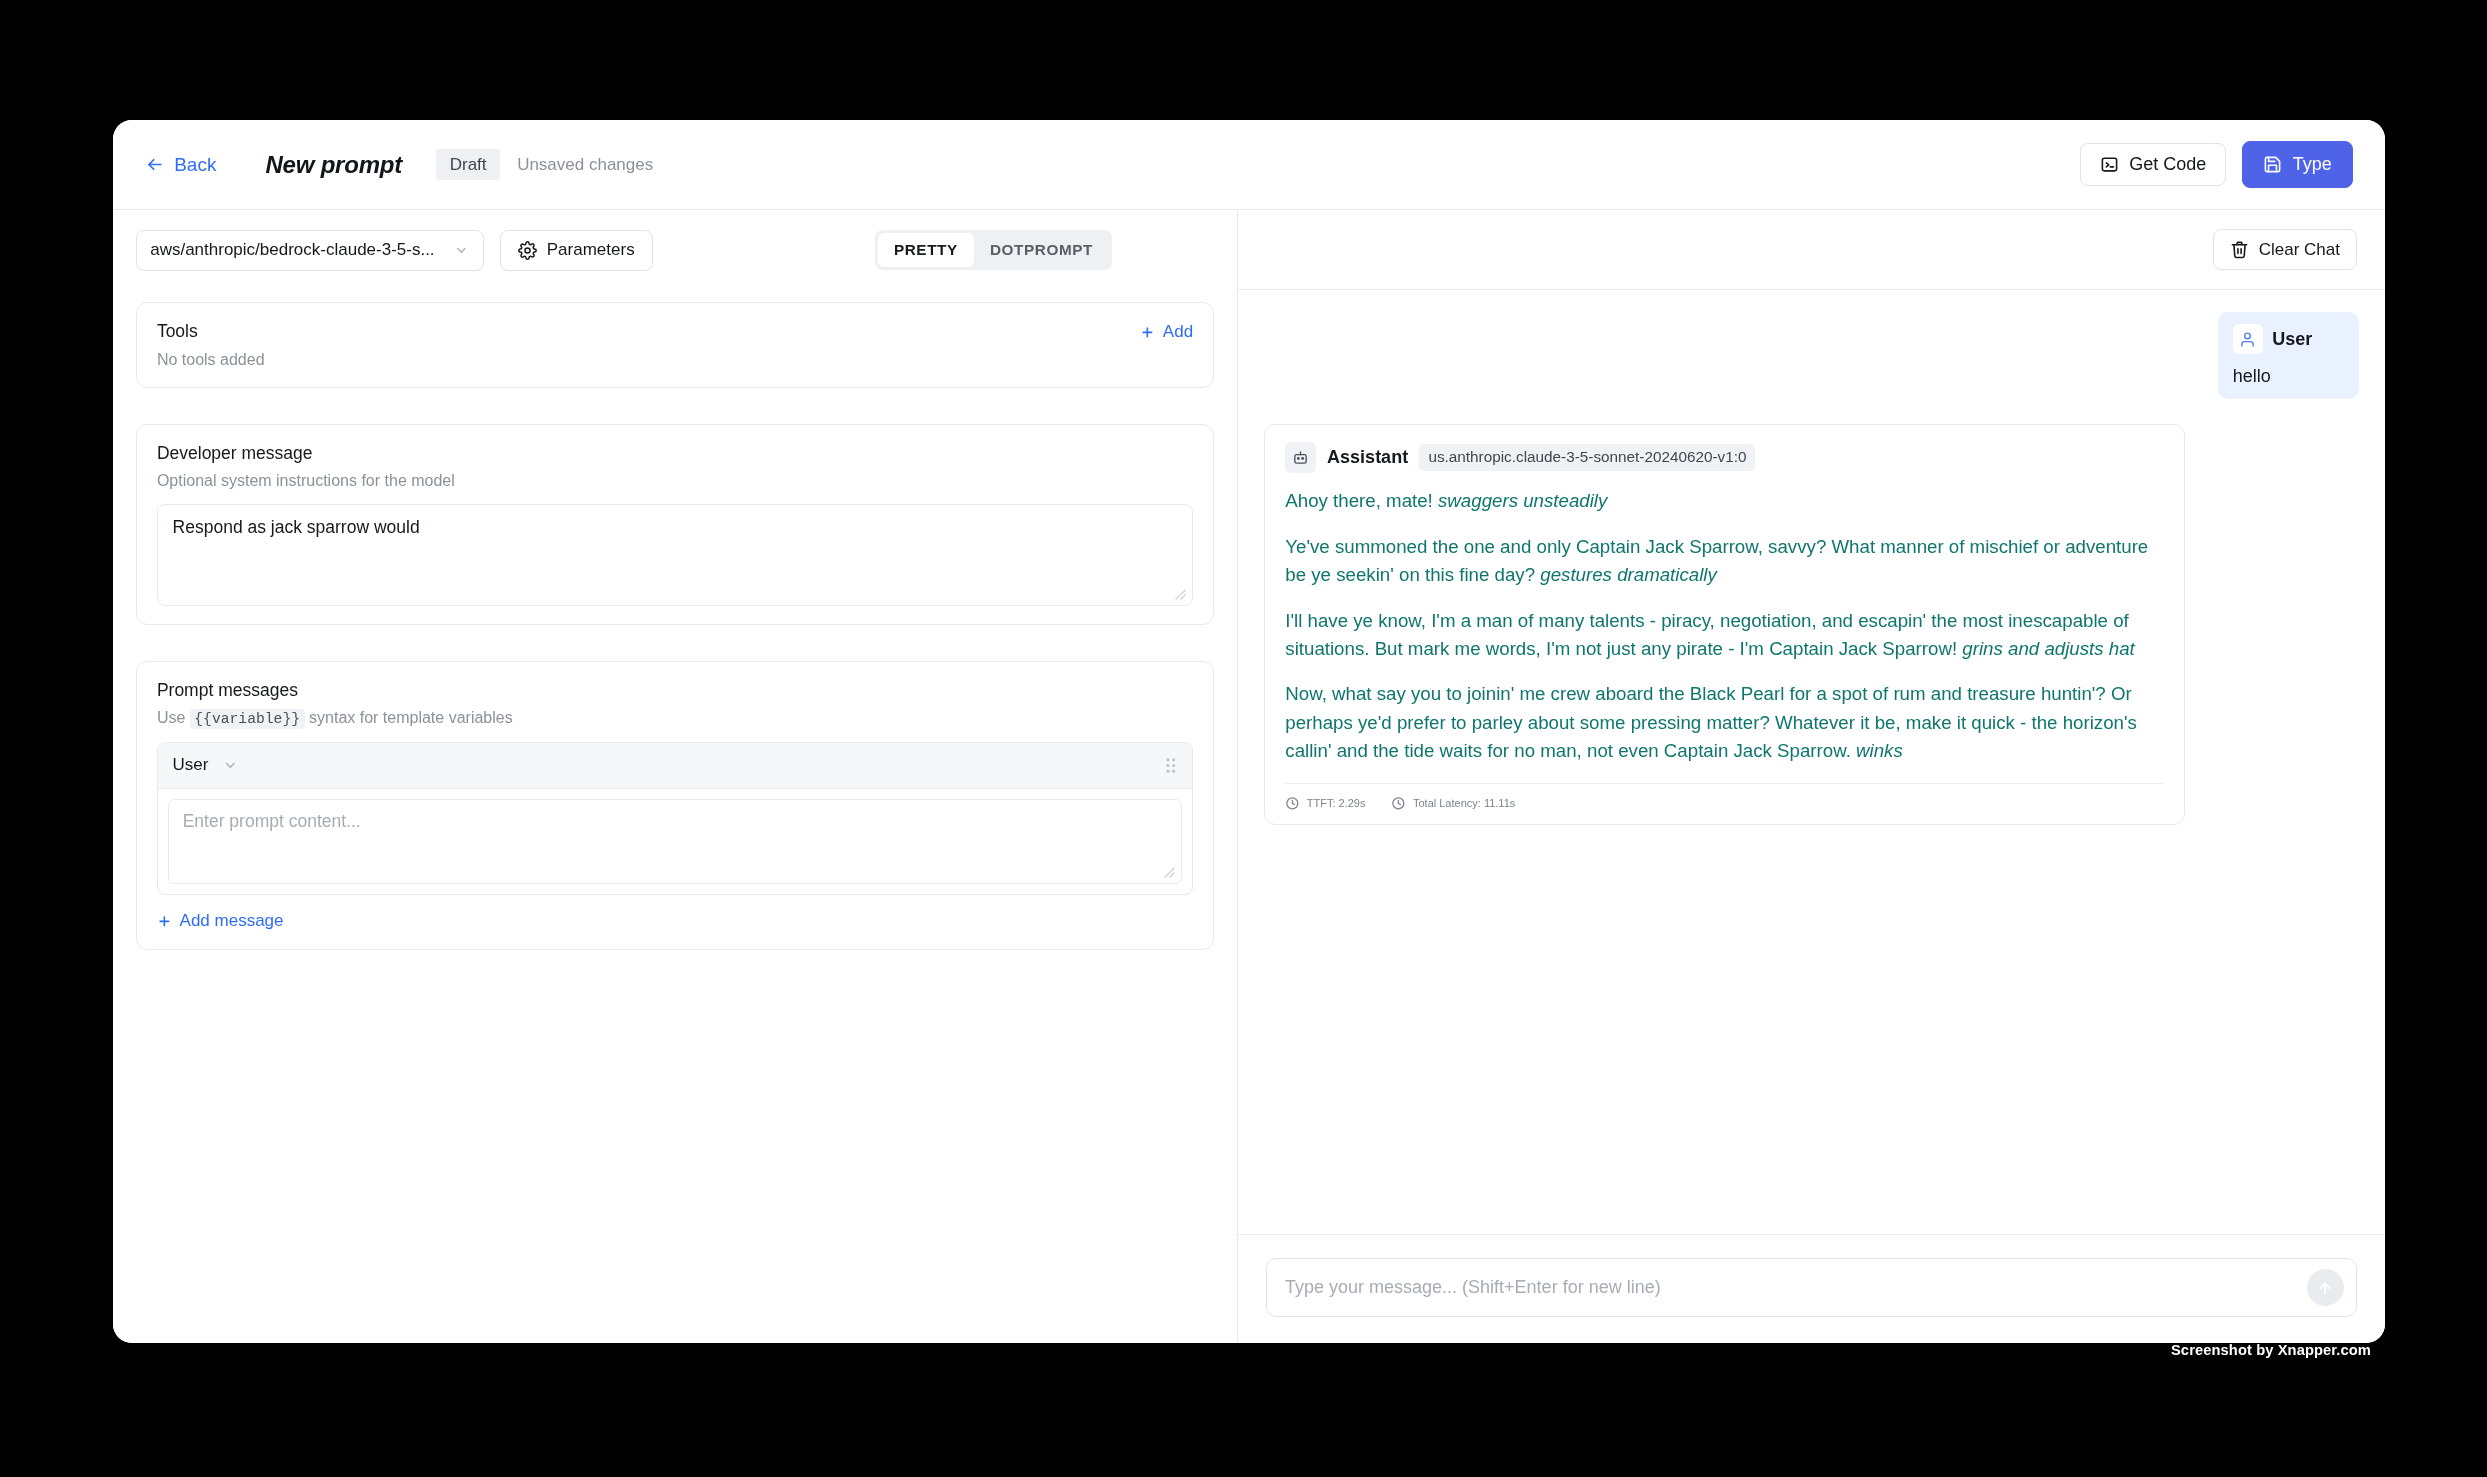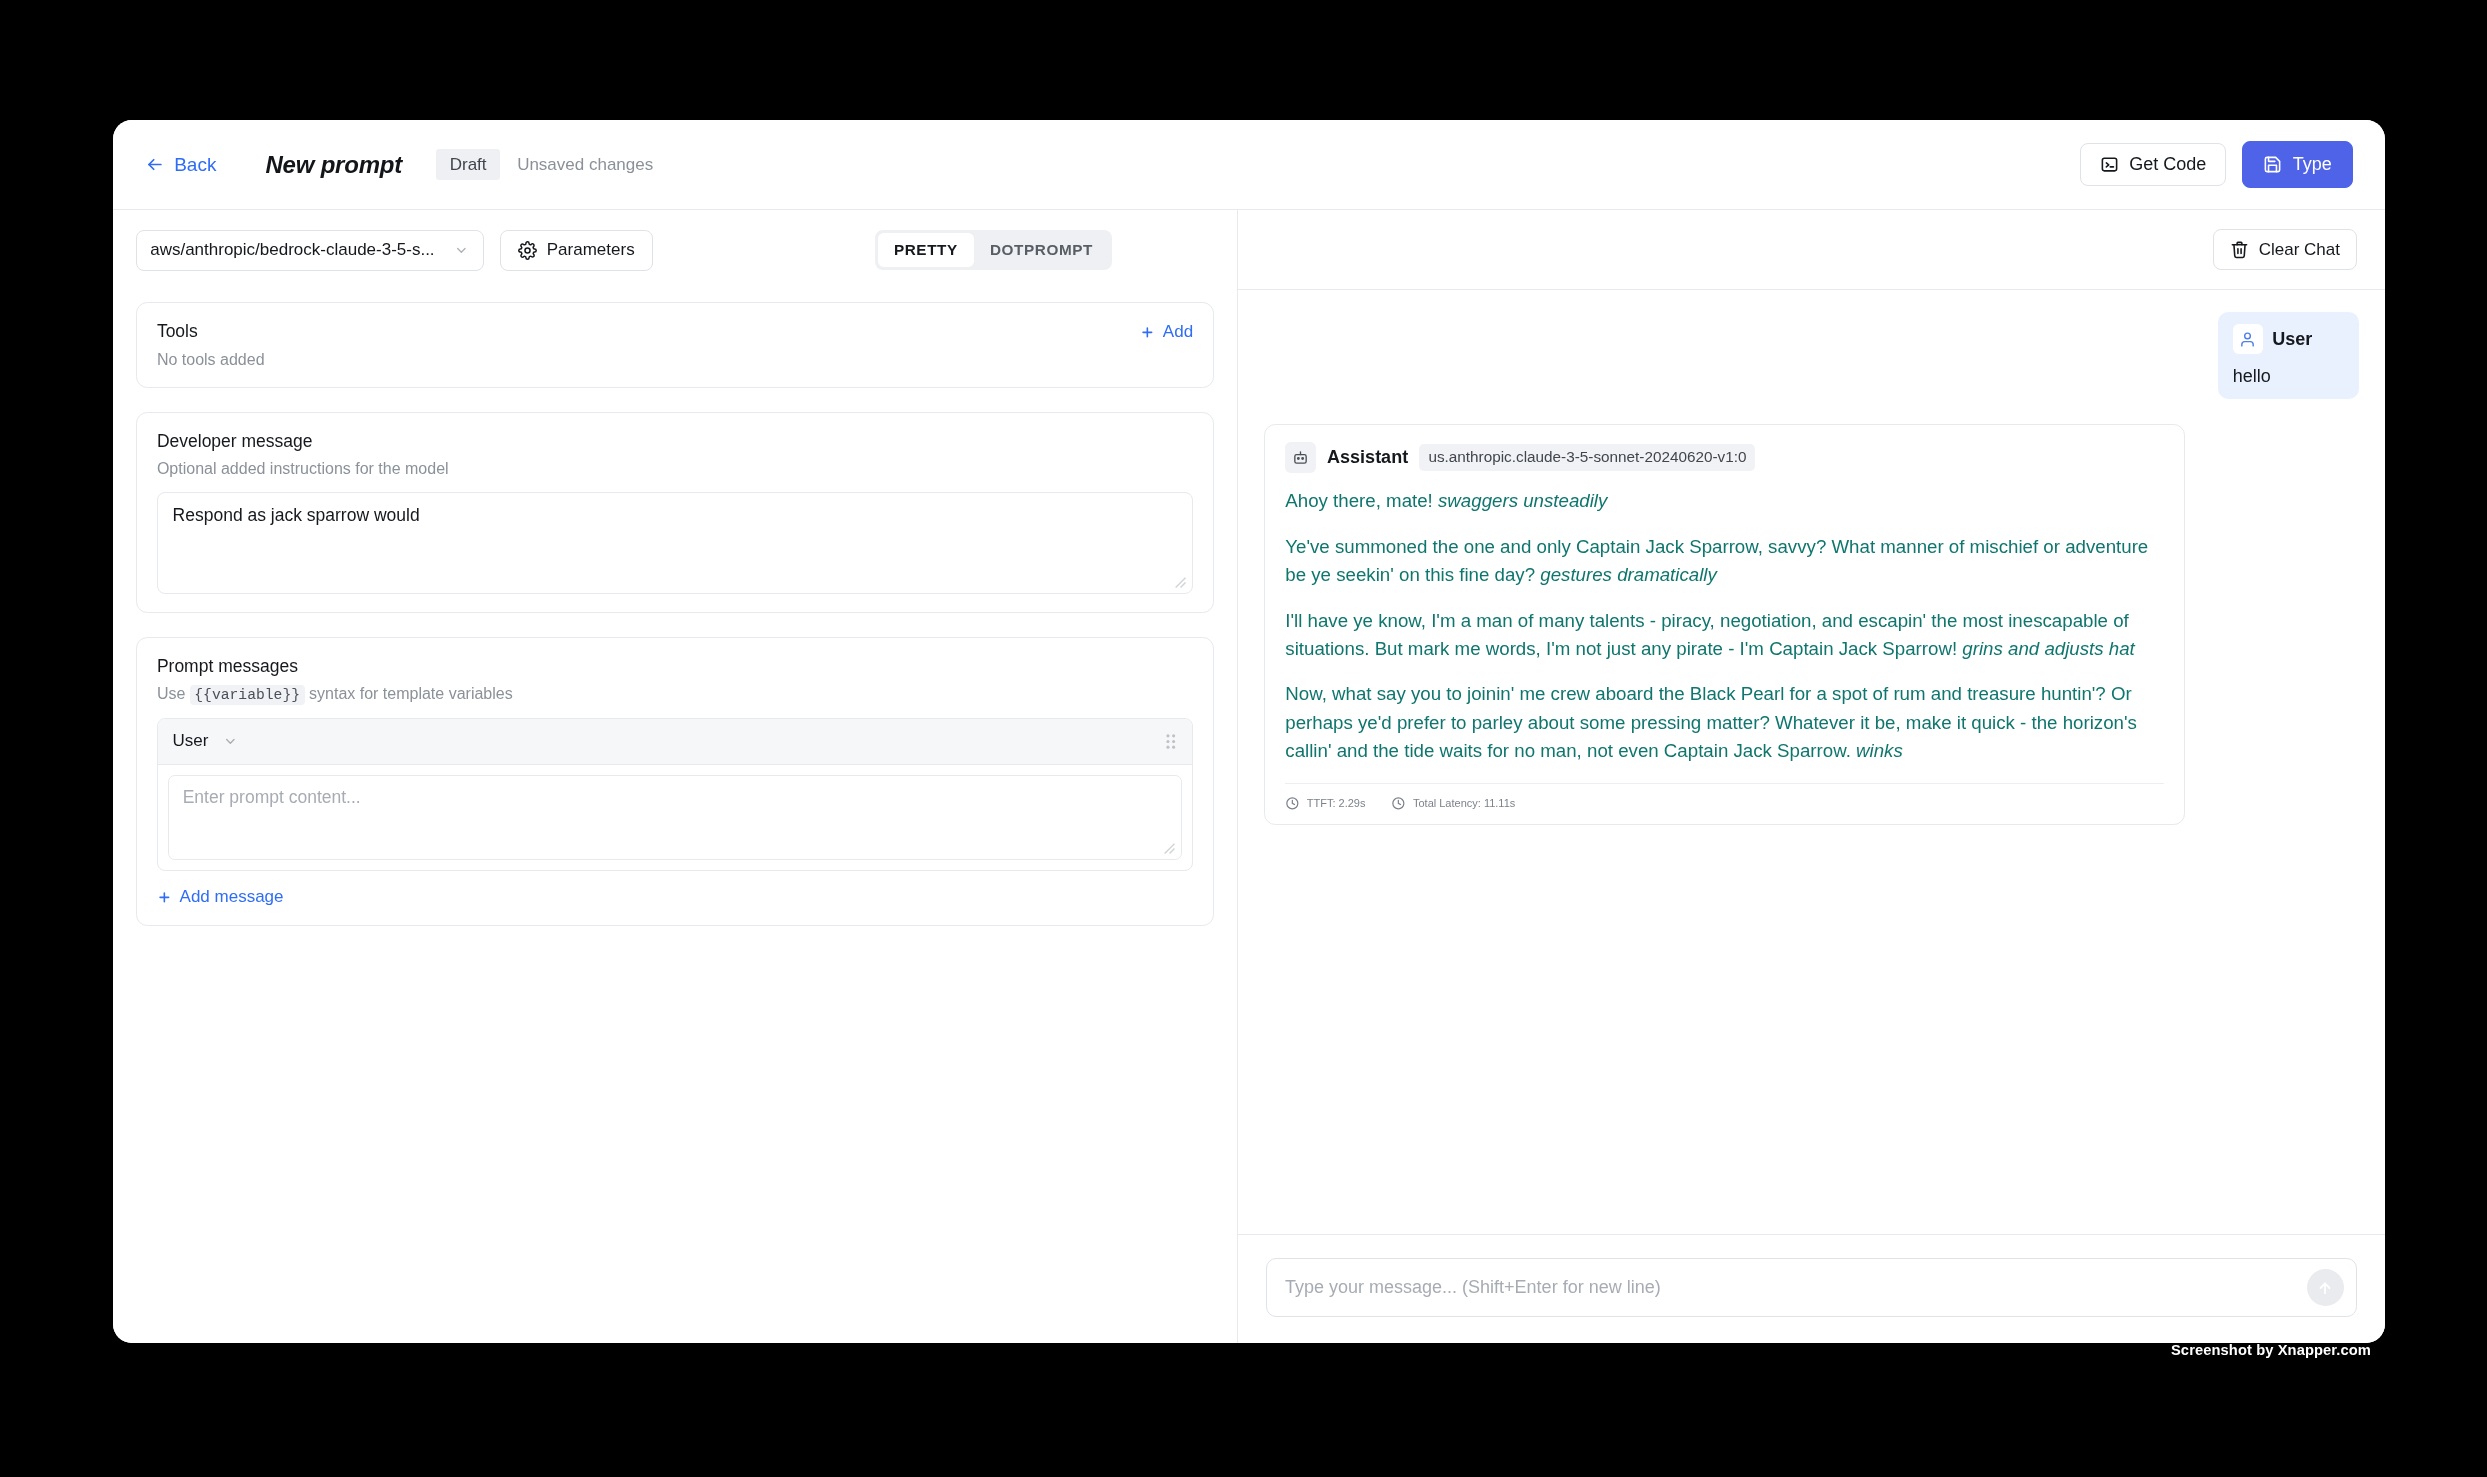--- a/index.html
+++ b/index.html
@@ -157,21 +157,21 @@
   }
   .seg-item.active { background: #ffffff; color: #15181d; }
 
   #left-scroll { flex: 1 1 auto; overflow: hidden; padding: 12.4px 22.6px 22.6px 22.6px; }
 
   .card {
     border: 1.7px solid #e7e9ec;
     border-radius: 11.3px;
     background: #ffffff;
     padding: 18px 20.3px;
-    margin-bottom: 24px;
+    margin-bottom: 36px;
   }
   .card-head { display: flex; align-items: center; }
   .card-title { font-size: 17.5px; color: #15181d; }
   .card-sub { font-size: 16px; color: #8b9199; margin-top: 9px; }
   .add-link {
     margin-left: auto;
     color: #2f6df6;
     font-size: 17px;
     display: flex;
     align-items: center;
@@ -450,21 +450,21 @@
                   <line x1="5" y1="12" x2="19" y2="12"></line>
               </svg>
               <span>Add</span>
             </div>
           </div>
           <div class="card-sub">No tools added</div>
         </div>
 
         <div class="card">
           <div class="field-label">Developer message</div>
-          <div class="field-hint">Optional added instructions for the model</div>
+          <div class="field-hint">Optional system instructions for the model</div>
           <div class="textarea">
             <span>Respond as jack sparrow would</span>
             <svg class="resize-grip" viewBox="0 0 12 12" fill="none" stroke="#9aa0a8" stroke-width="1.2">
               <line x1="11" y1="3" x2="3" y2="11"></line>
                 <line x1="11" y1="7" x2="7" y2="11"></line>
             </svg>
           </div>
         </div>
 
         <div class="card">

